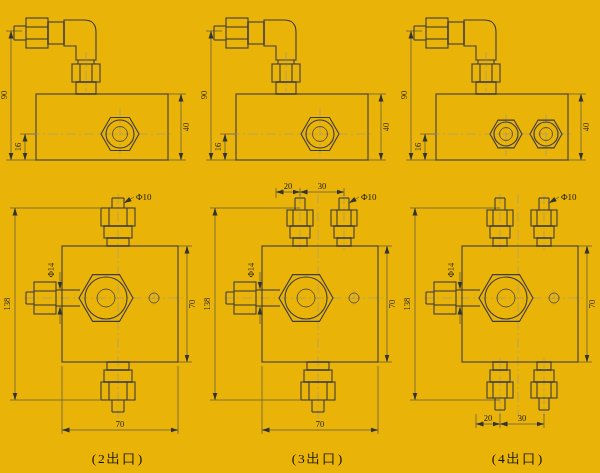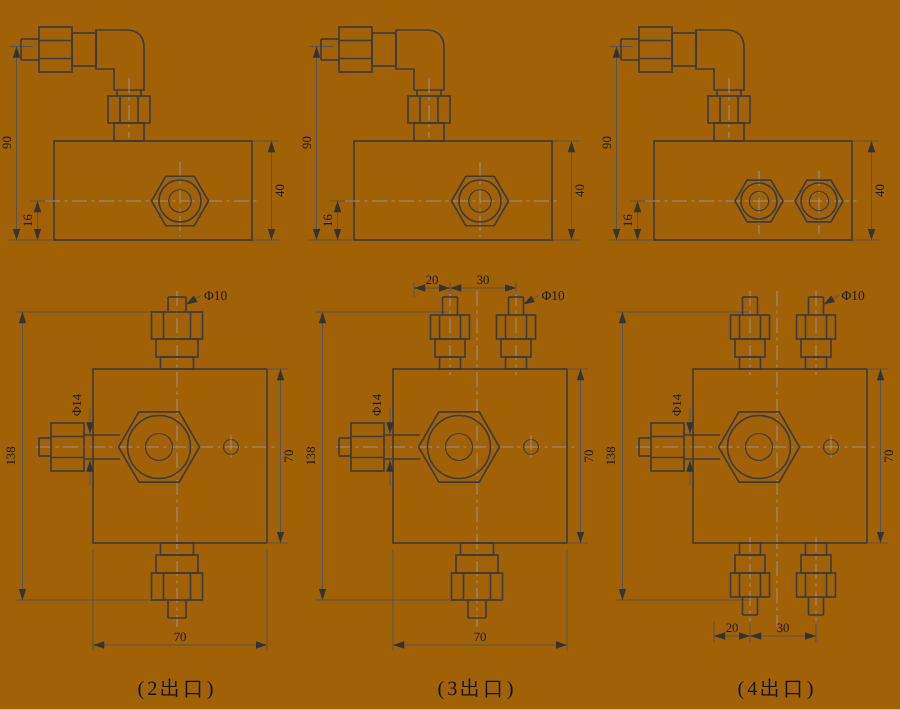--- a/index.html
+++ b/index.html
@@ -1,16 +1,16 @@
 <!DOCTYPE html>
 <html><head>
 <meta charset="utf-8">
 <style>
   html,body{margin:0;padding:0;background:#ffffff;}
-  .page{width:600px;height:473px;background:#a16207;overflow:hidden;}
+  .page{width:600px;height:473px;background:#eab308;overflow:hidden;}
   .o{fill:none;stroke:#3c3c3c;stroke-width:1.1;}
   .thin{stroke-width:0.8;}
   .ext{fill:none;stroke:#555;stroke-width:0.7;}
   .dim{fill:none;stroke:#555;stroke-width:0.7;}
   .cl{fill:none;stroke:#999;stroke-width:0.6;stroke-dasharray:10 3 2 3;}
   .t{font-family:"Liberation Serif",serif;font-size:8.5px;fill:#1a1a1a;text-anchor:middle;}
   .tl{font-family:"Liberation Serif",serif;font-size:9px;fill:#1a1a1a;text-anchor:start;}
   .cap{font-family:"Liberation Serif",serif;font-size:13.5px;fill:#111;text-anchor:middle;letter-spacing:2px;}
 </style>
 </head>

